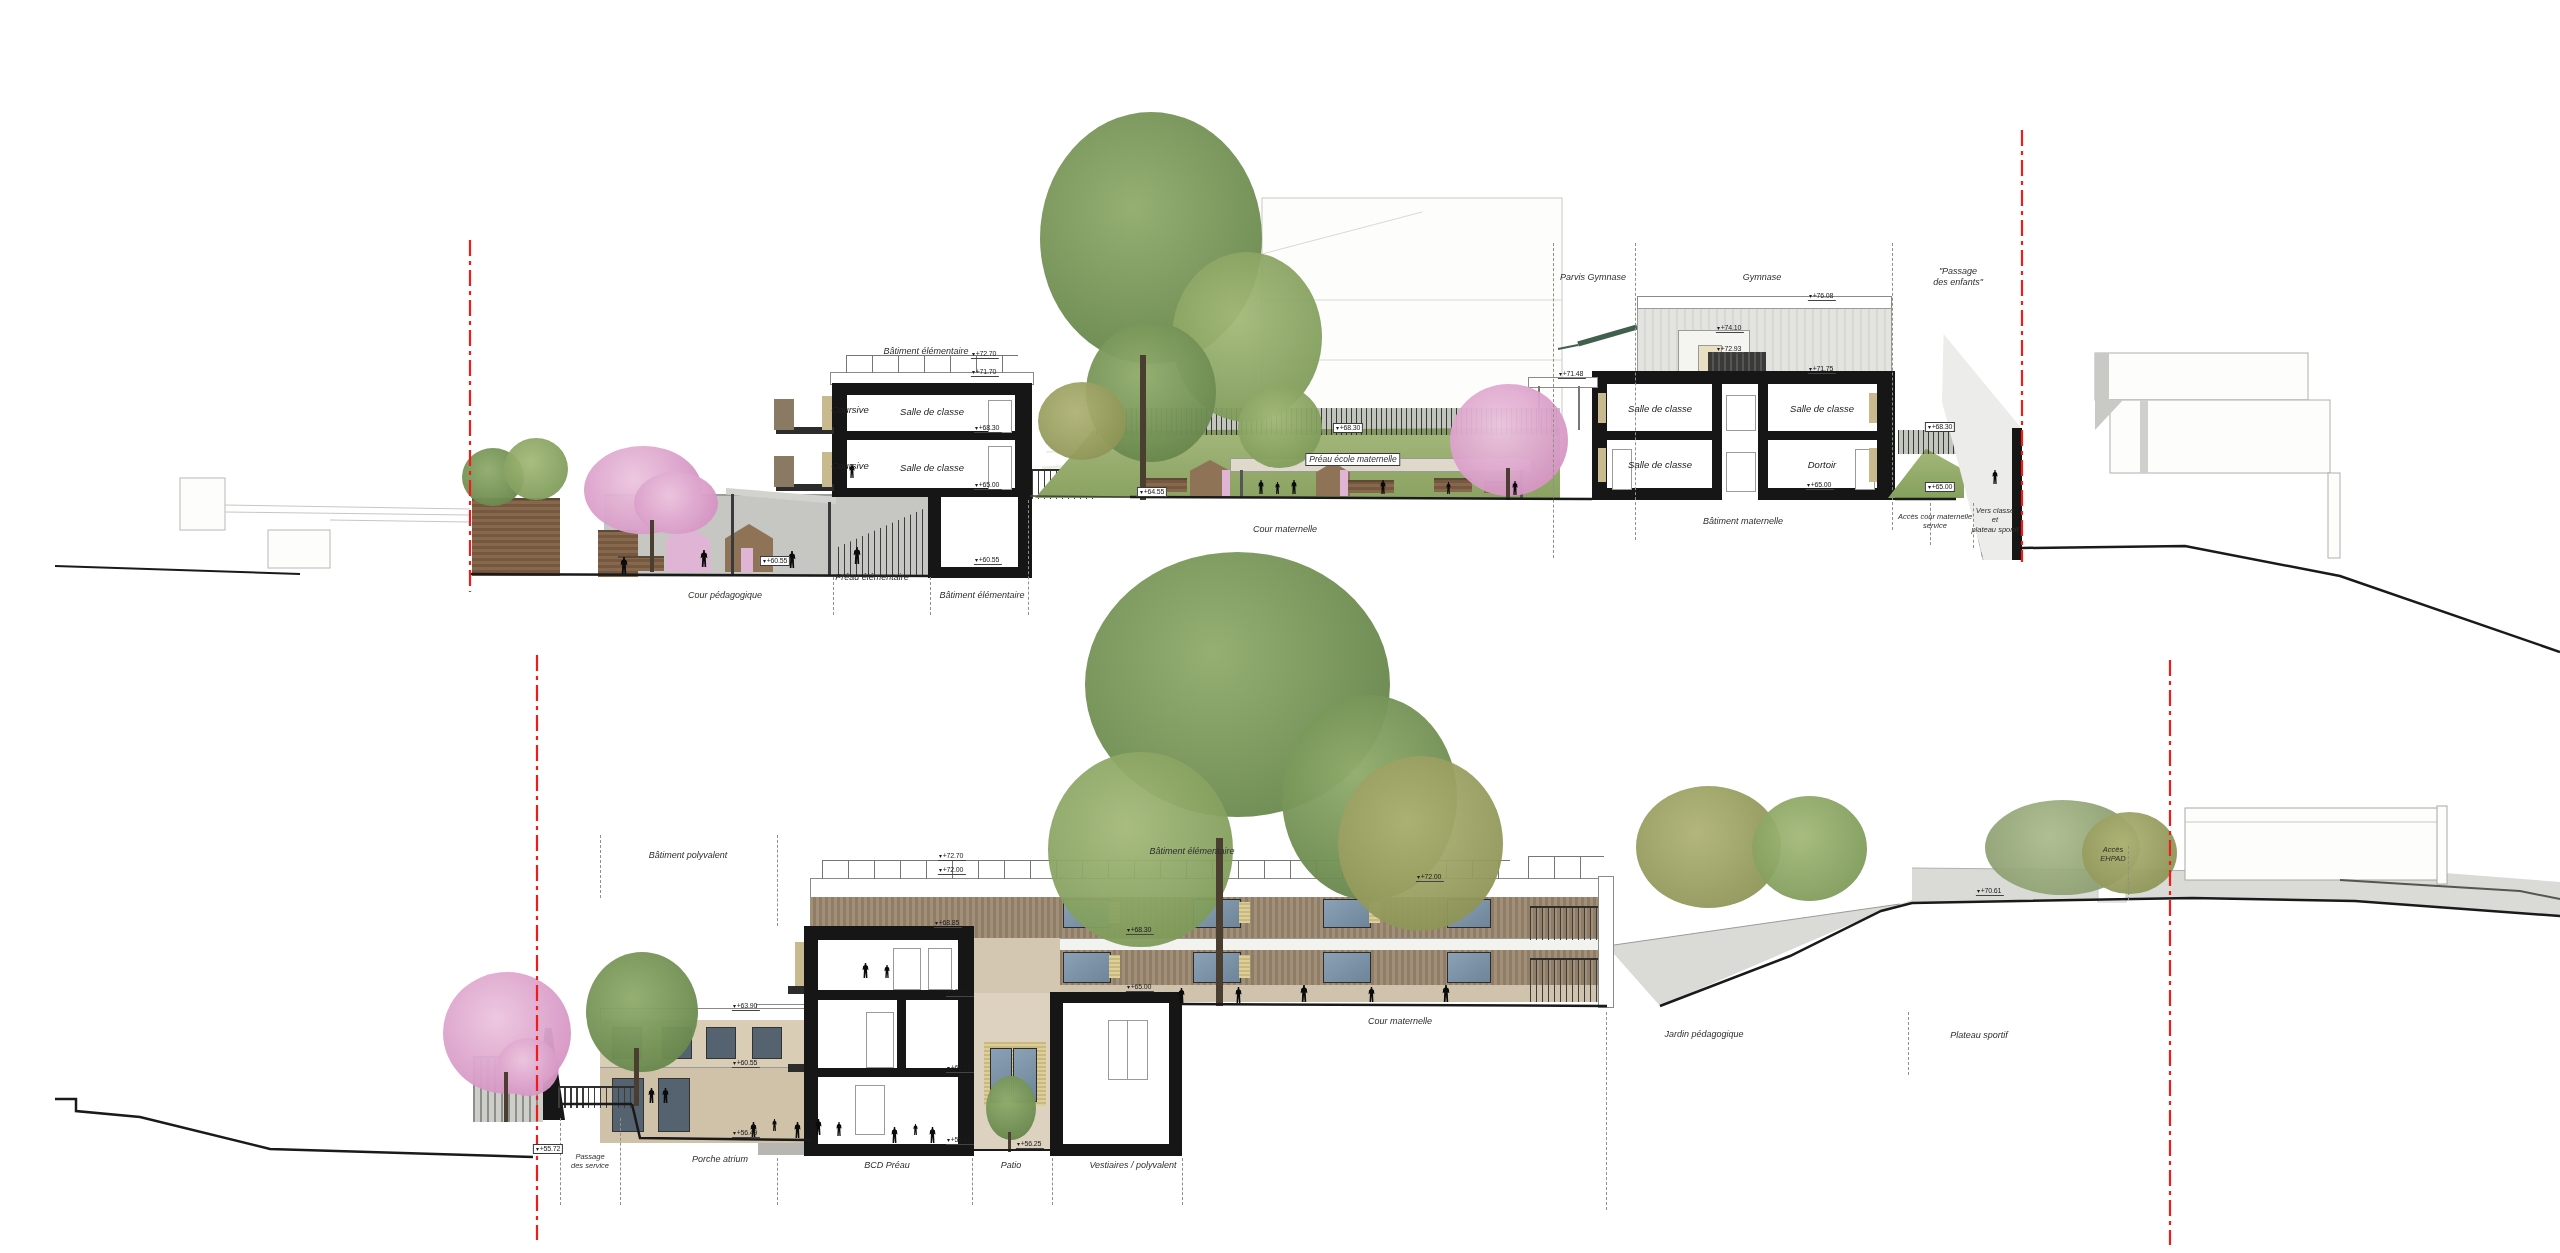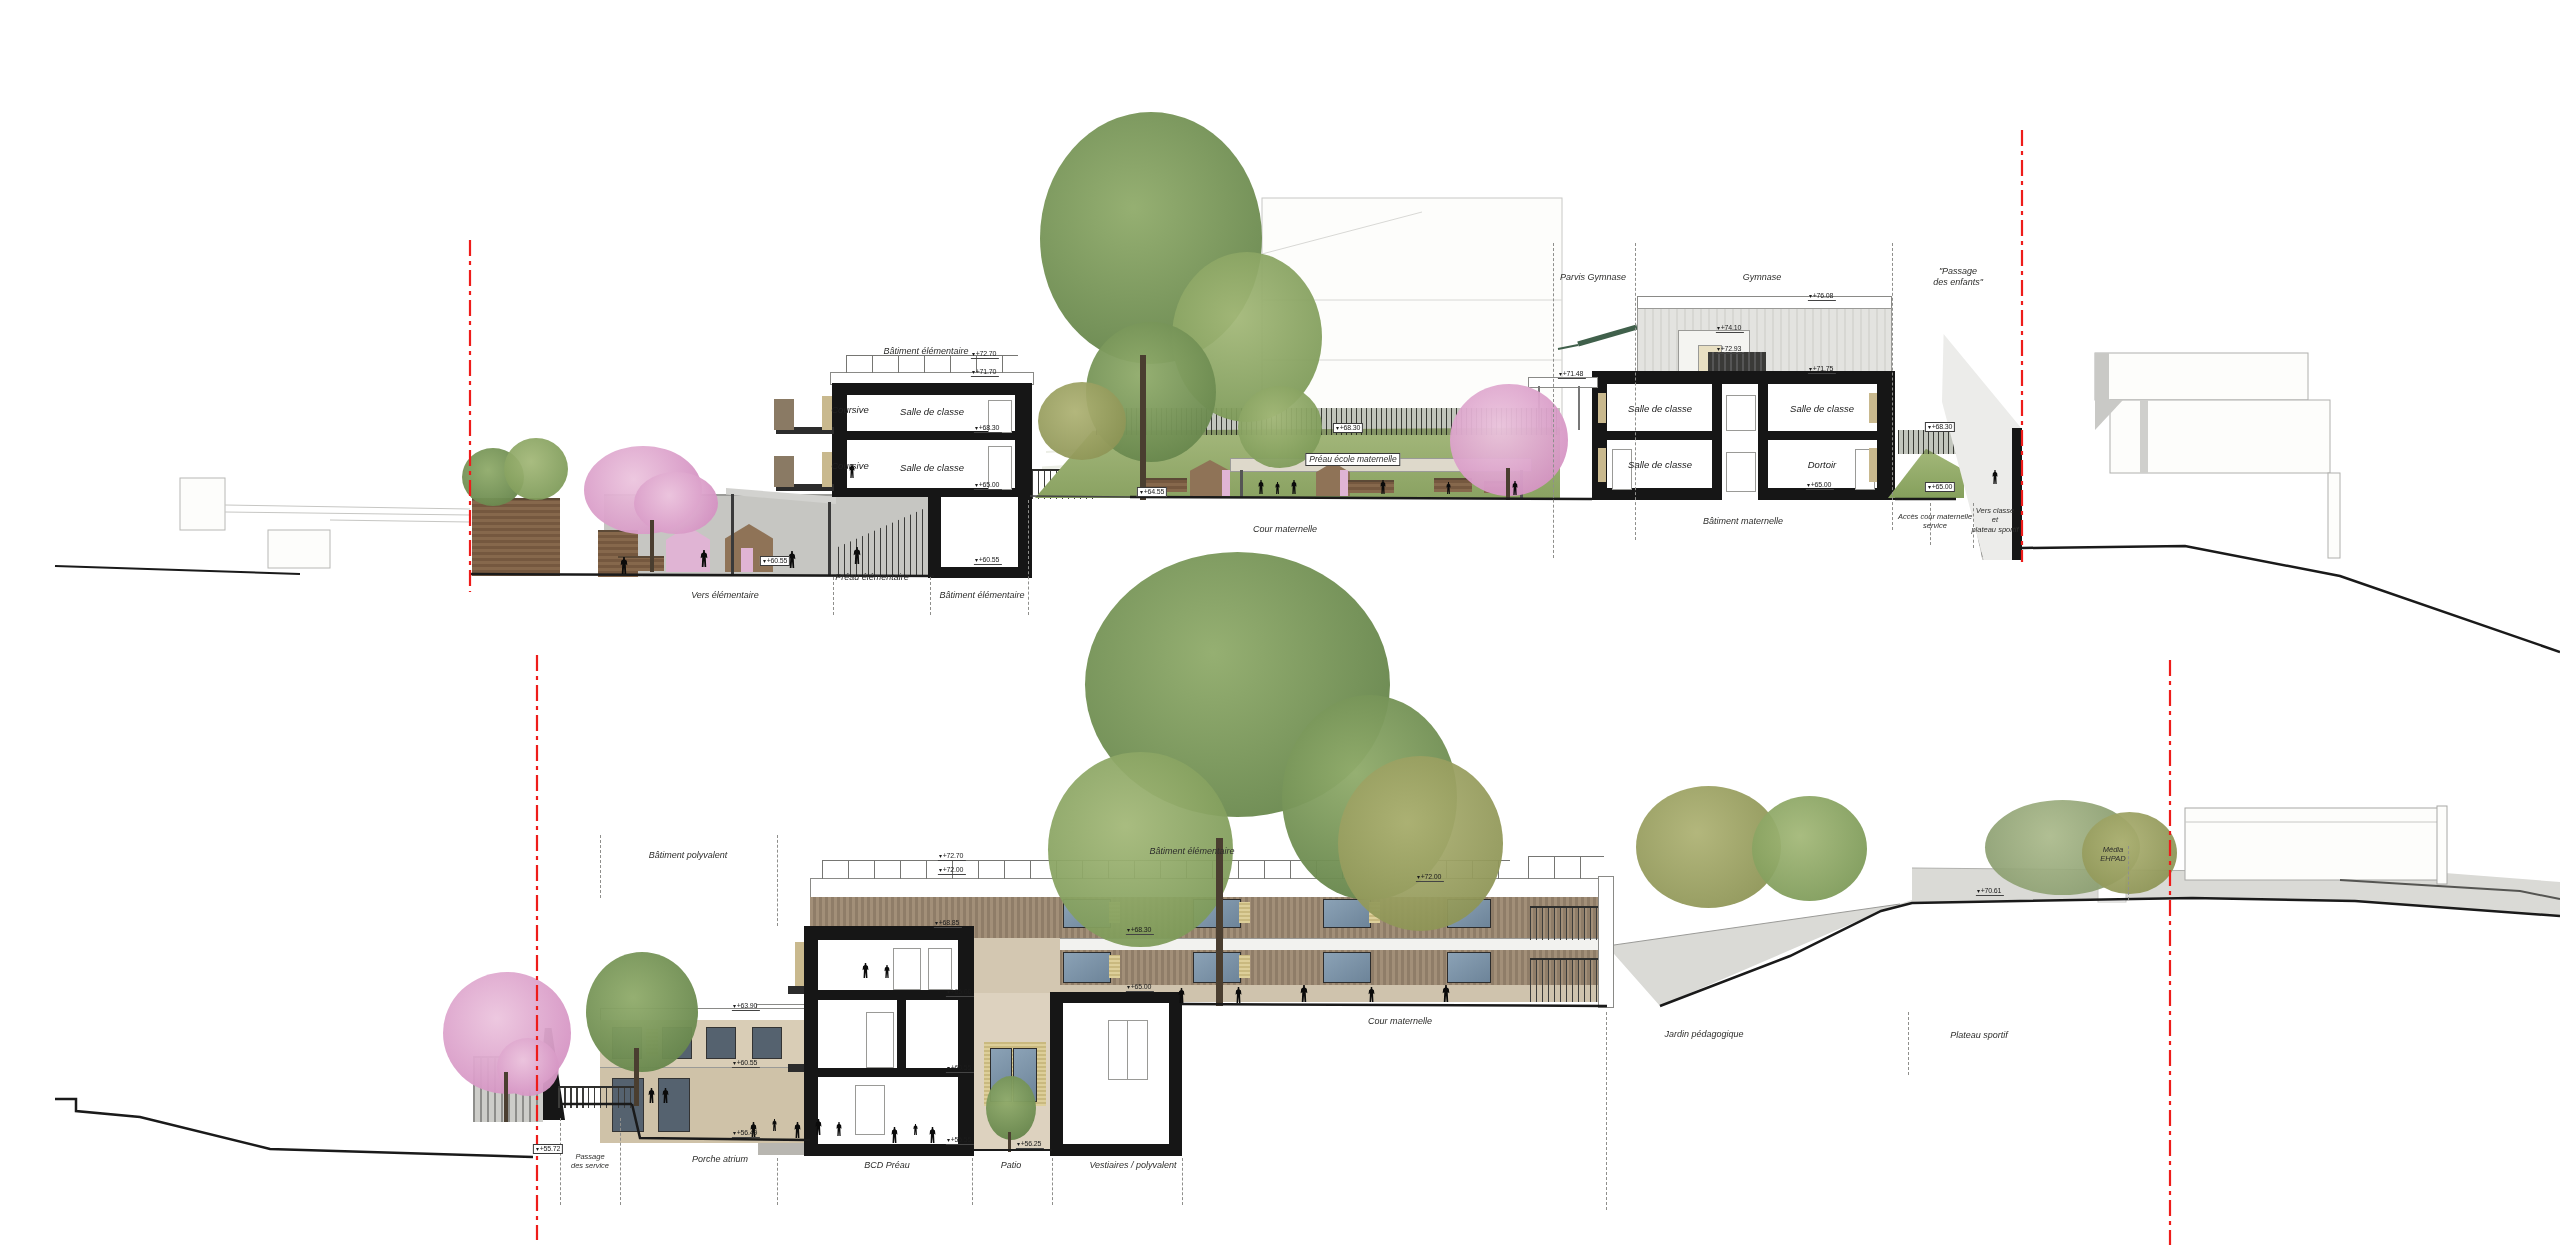--- a/index.html
+++ b/index.html
@@ -290,21 +290,21 @@
       <span class="person" style="left: 788px; top: 551px; height: 17px; width: 8px;"></span>
       <span class="person" style="left: 853px; top: 547px; height: 17px; width: 8px;"></span>
       <span class="person" style="left: 849px; top: 464px; height: 14px; width: 6px;"></span>
       <span class="person" style="left: 1258px; top: 480px; height: 14px; width: 6px;"></span>
       <span class="person" style="left: 1275px; top: 482px; height: 12px; width: 5px;"></span>
       <span class="person" style="left: 1291px; top: 480px; height: 14px; width: 6px;"></span>
       <span class="person" style="left: 1380px; top: 480px; height: 14px; width: 6px;"></span>
       <span class="person" style="left: 1446px; top: 482px; height: 12px; width: 5px;"></span>
       <span class="person" style="left: 1512px; top: 481px; height: 14px; width: 6px;"></span>
       <span class="person" style="left: 1992px; top: 470px; height: 14px; width: 6px;"></span>
-      <span class="zl" style="left: 725px; top: 590px;">Vers élémentaire</span>
+      <span class="zl" style="left: 725px; top: 590px;">Cour pédagogique</span>
       <span class="zl" style="left: 872px; top: 572px;">Préau élémentaire</span>
       <span class="zl" style="left: 982px; top: 590px;">Bâtiment élémentaire</span>
       <span class="zl" style="left: 1285px; top: 524px;">Cour maternelle</span>
       <span class="zl" style="left: 1743px; top: 516px;">Bâtiment maternelle</span>
       <span class="zl sm" style="left: 1935px; top: 512px;">Accès cour maternelle
 service</span>
       <span class="zl sm" style="left: 1995px; top: 506px;">Vers classe
 et
 plateau sportif</span>
       <span class="zl" style="left: 1593px; top: 272px;">Parvis Gymnase</span>
@@ -369,21 +369,21 @@
       <span class="zl" style="left: 1192px; top: 846px;">Bâtiment élémentaire</span>
       <span class="zl sm" style="left: 590px; top: 1152px;">Passage
 des service</span>
       <span class="zl" style="left: 720px; top: 1154px;">Porche atrium</span>
       <span class="zl" style="left: 887px; top: 1160px;">BCD Préau</span>
       <span class="zl" style="left: 1011px; top: 1160px;">Patio</span>
       <span class="zl" style="left: 1133px; top: 1160px;">Vestiaires / polyvalent</span>
       <span class="zl" style="left: 1400px; top: 1016px;">Cour maternelle</span>
       <span class="zl" style="left: 1704px; top: 1029px;">Jardin pédagogique</span>
       <span class="zl" style="left: 1979px; top: 1030px;">Plateau sportif</span>
-      <span class="zl sm" style="left: 2113px; top: 845px;">Média
+      <span class="zl sm" style="left: 2113px; top: 845px;">Accès
 EHPAD</span>
       <span class="el" style="left: 952px; top: 852px;">+72.70</span>
       <span class="el" style="left: 952px; top: 866px;">+72.00</span>
       <span class="el" style="left: 1430px; top: 873px;">+72.00</span>
       <span class="el" style="left: 948px; top: 919px;">+68.85</span>
       <span class="el" style="left: 1140px; top: 926px;">+68.30</span>
       <span class="el" style="left: 1140px; top: 983px;">+65.00</span>
       <span class="el" style="left: 960px; top: 988px;">+65.00</span>
       <span class="el" style="left: 960px; top: 1064px;">+60.55</span>
       <span class="el" style="left: 960px; top: 1136px;">+56.55</span>

